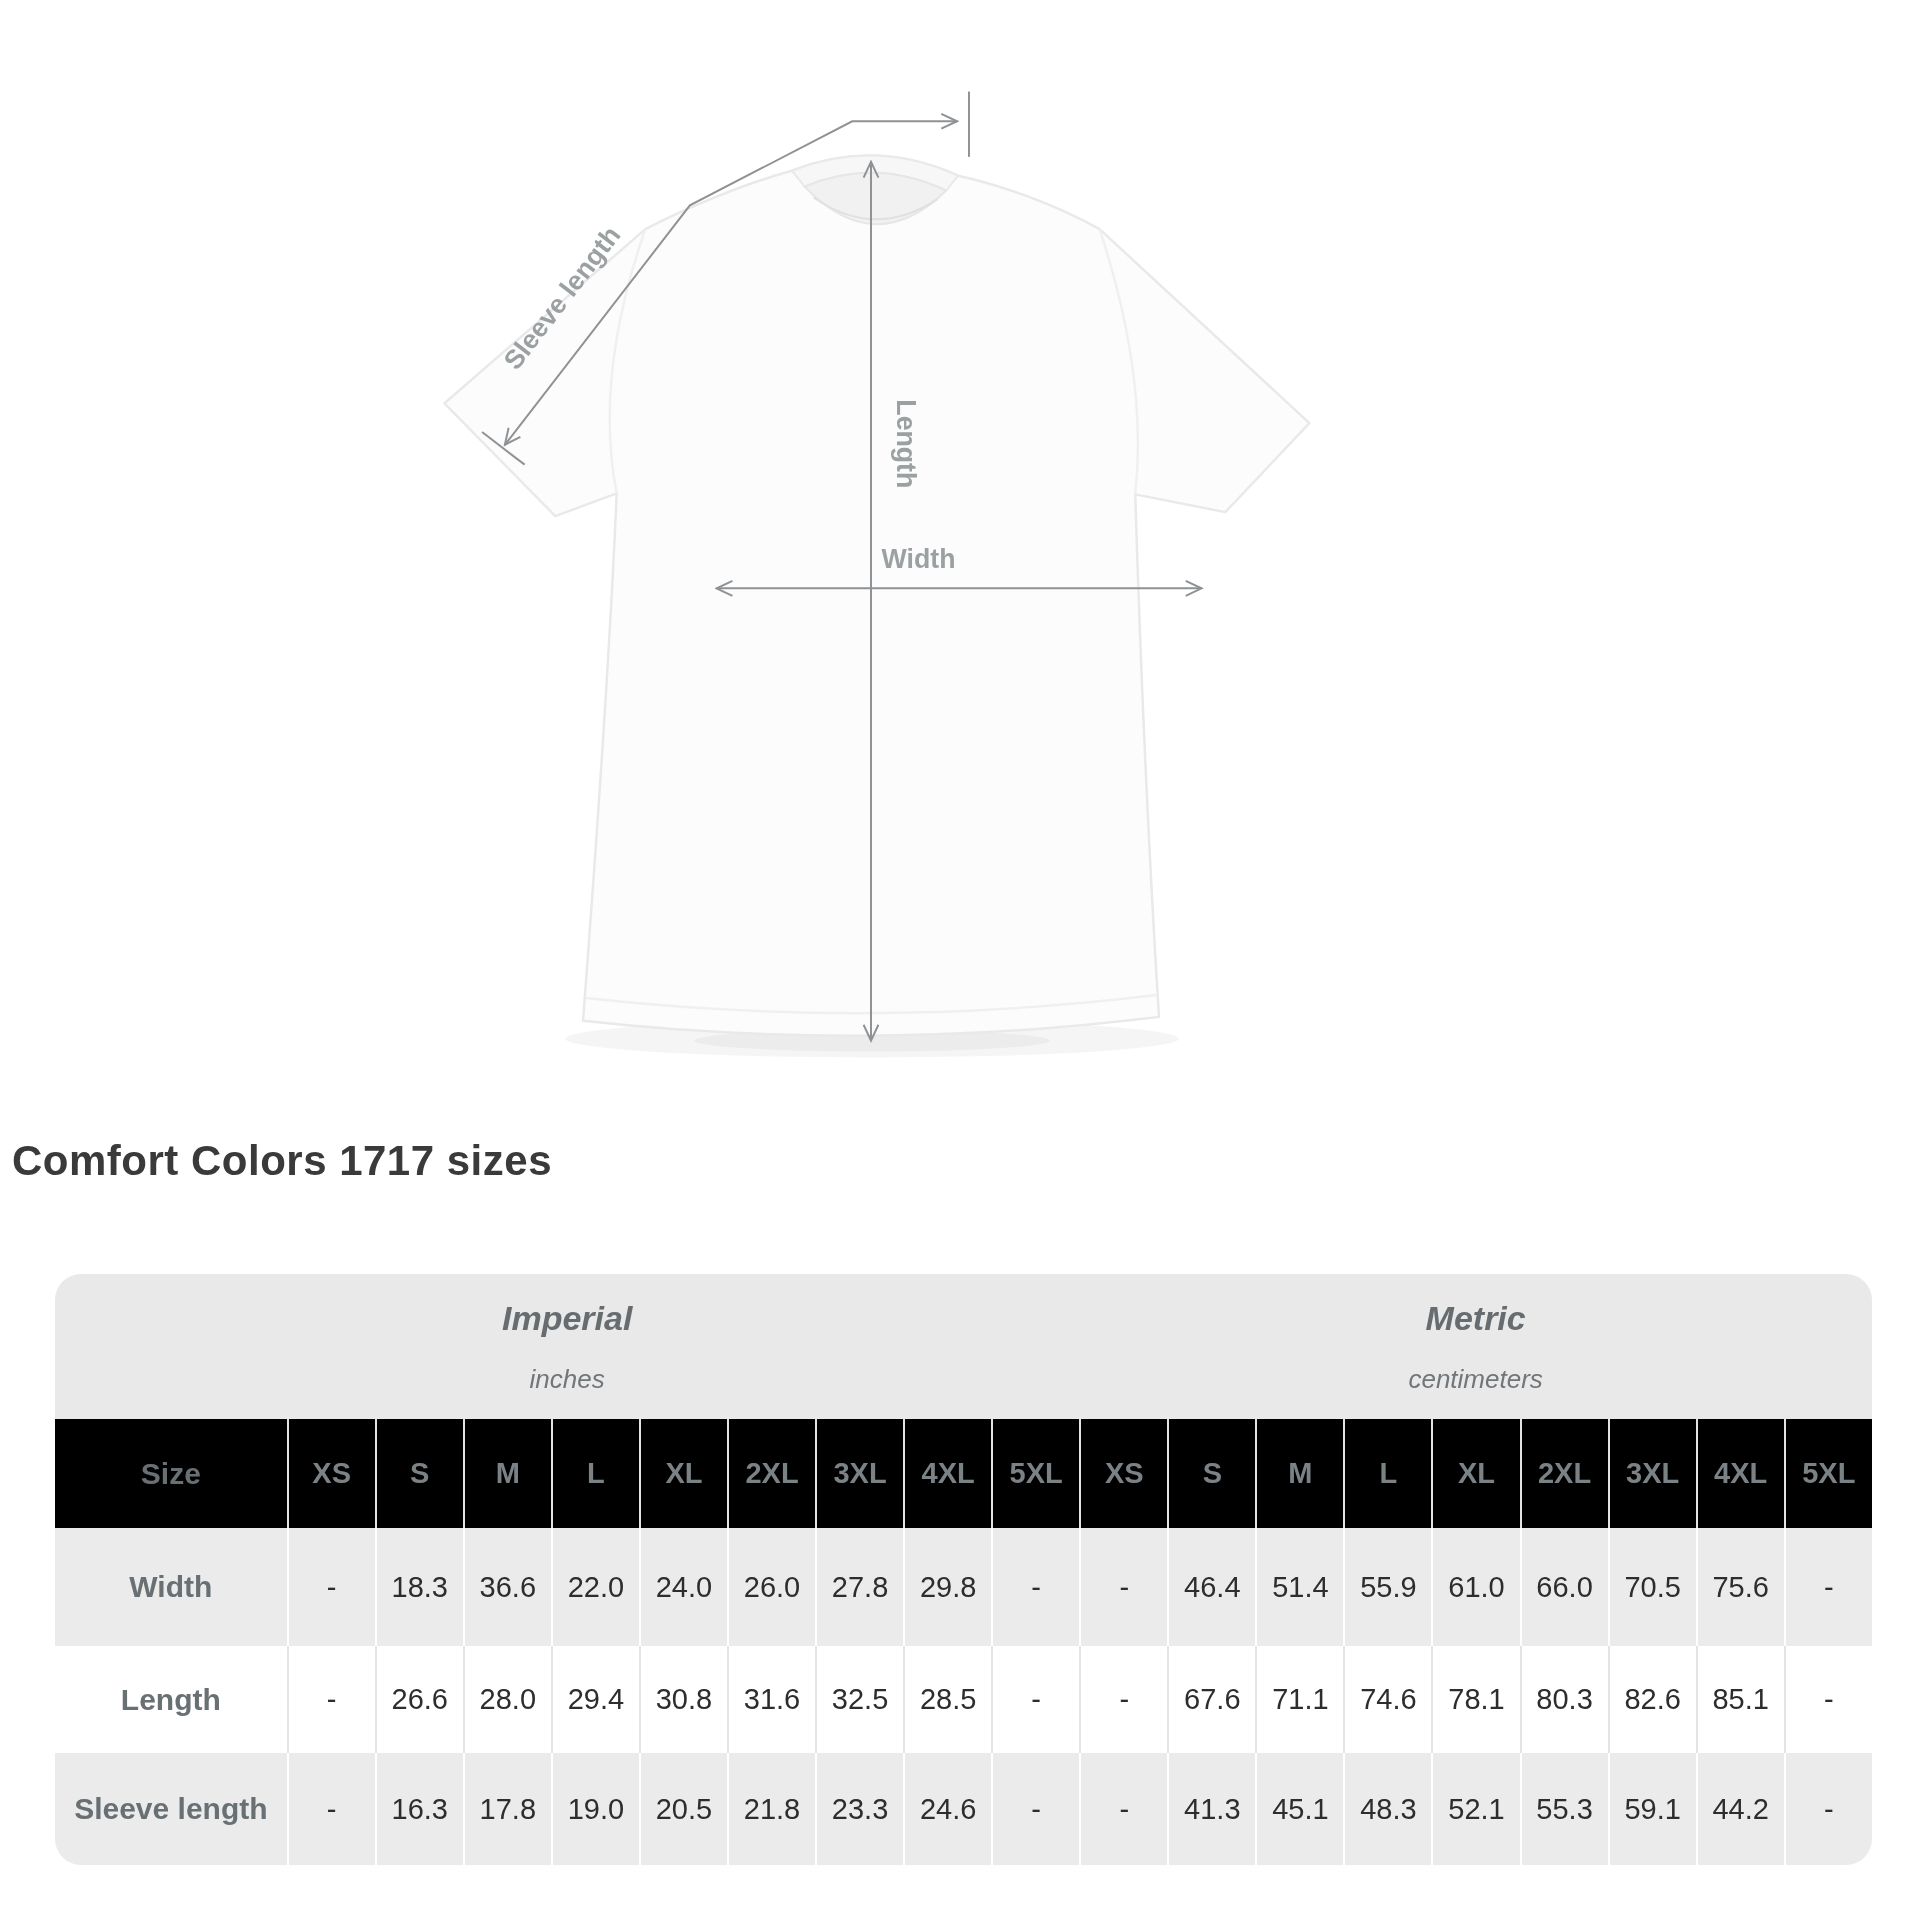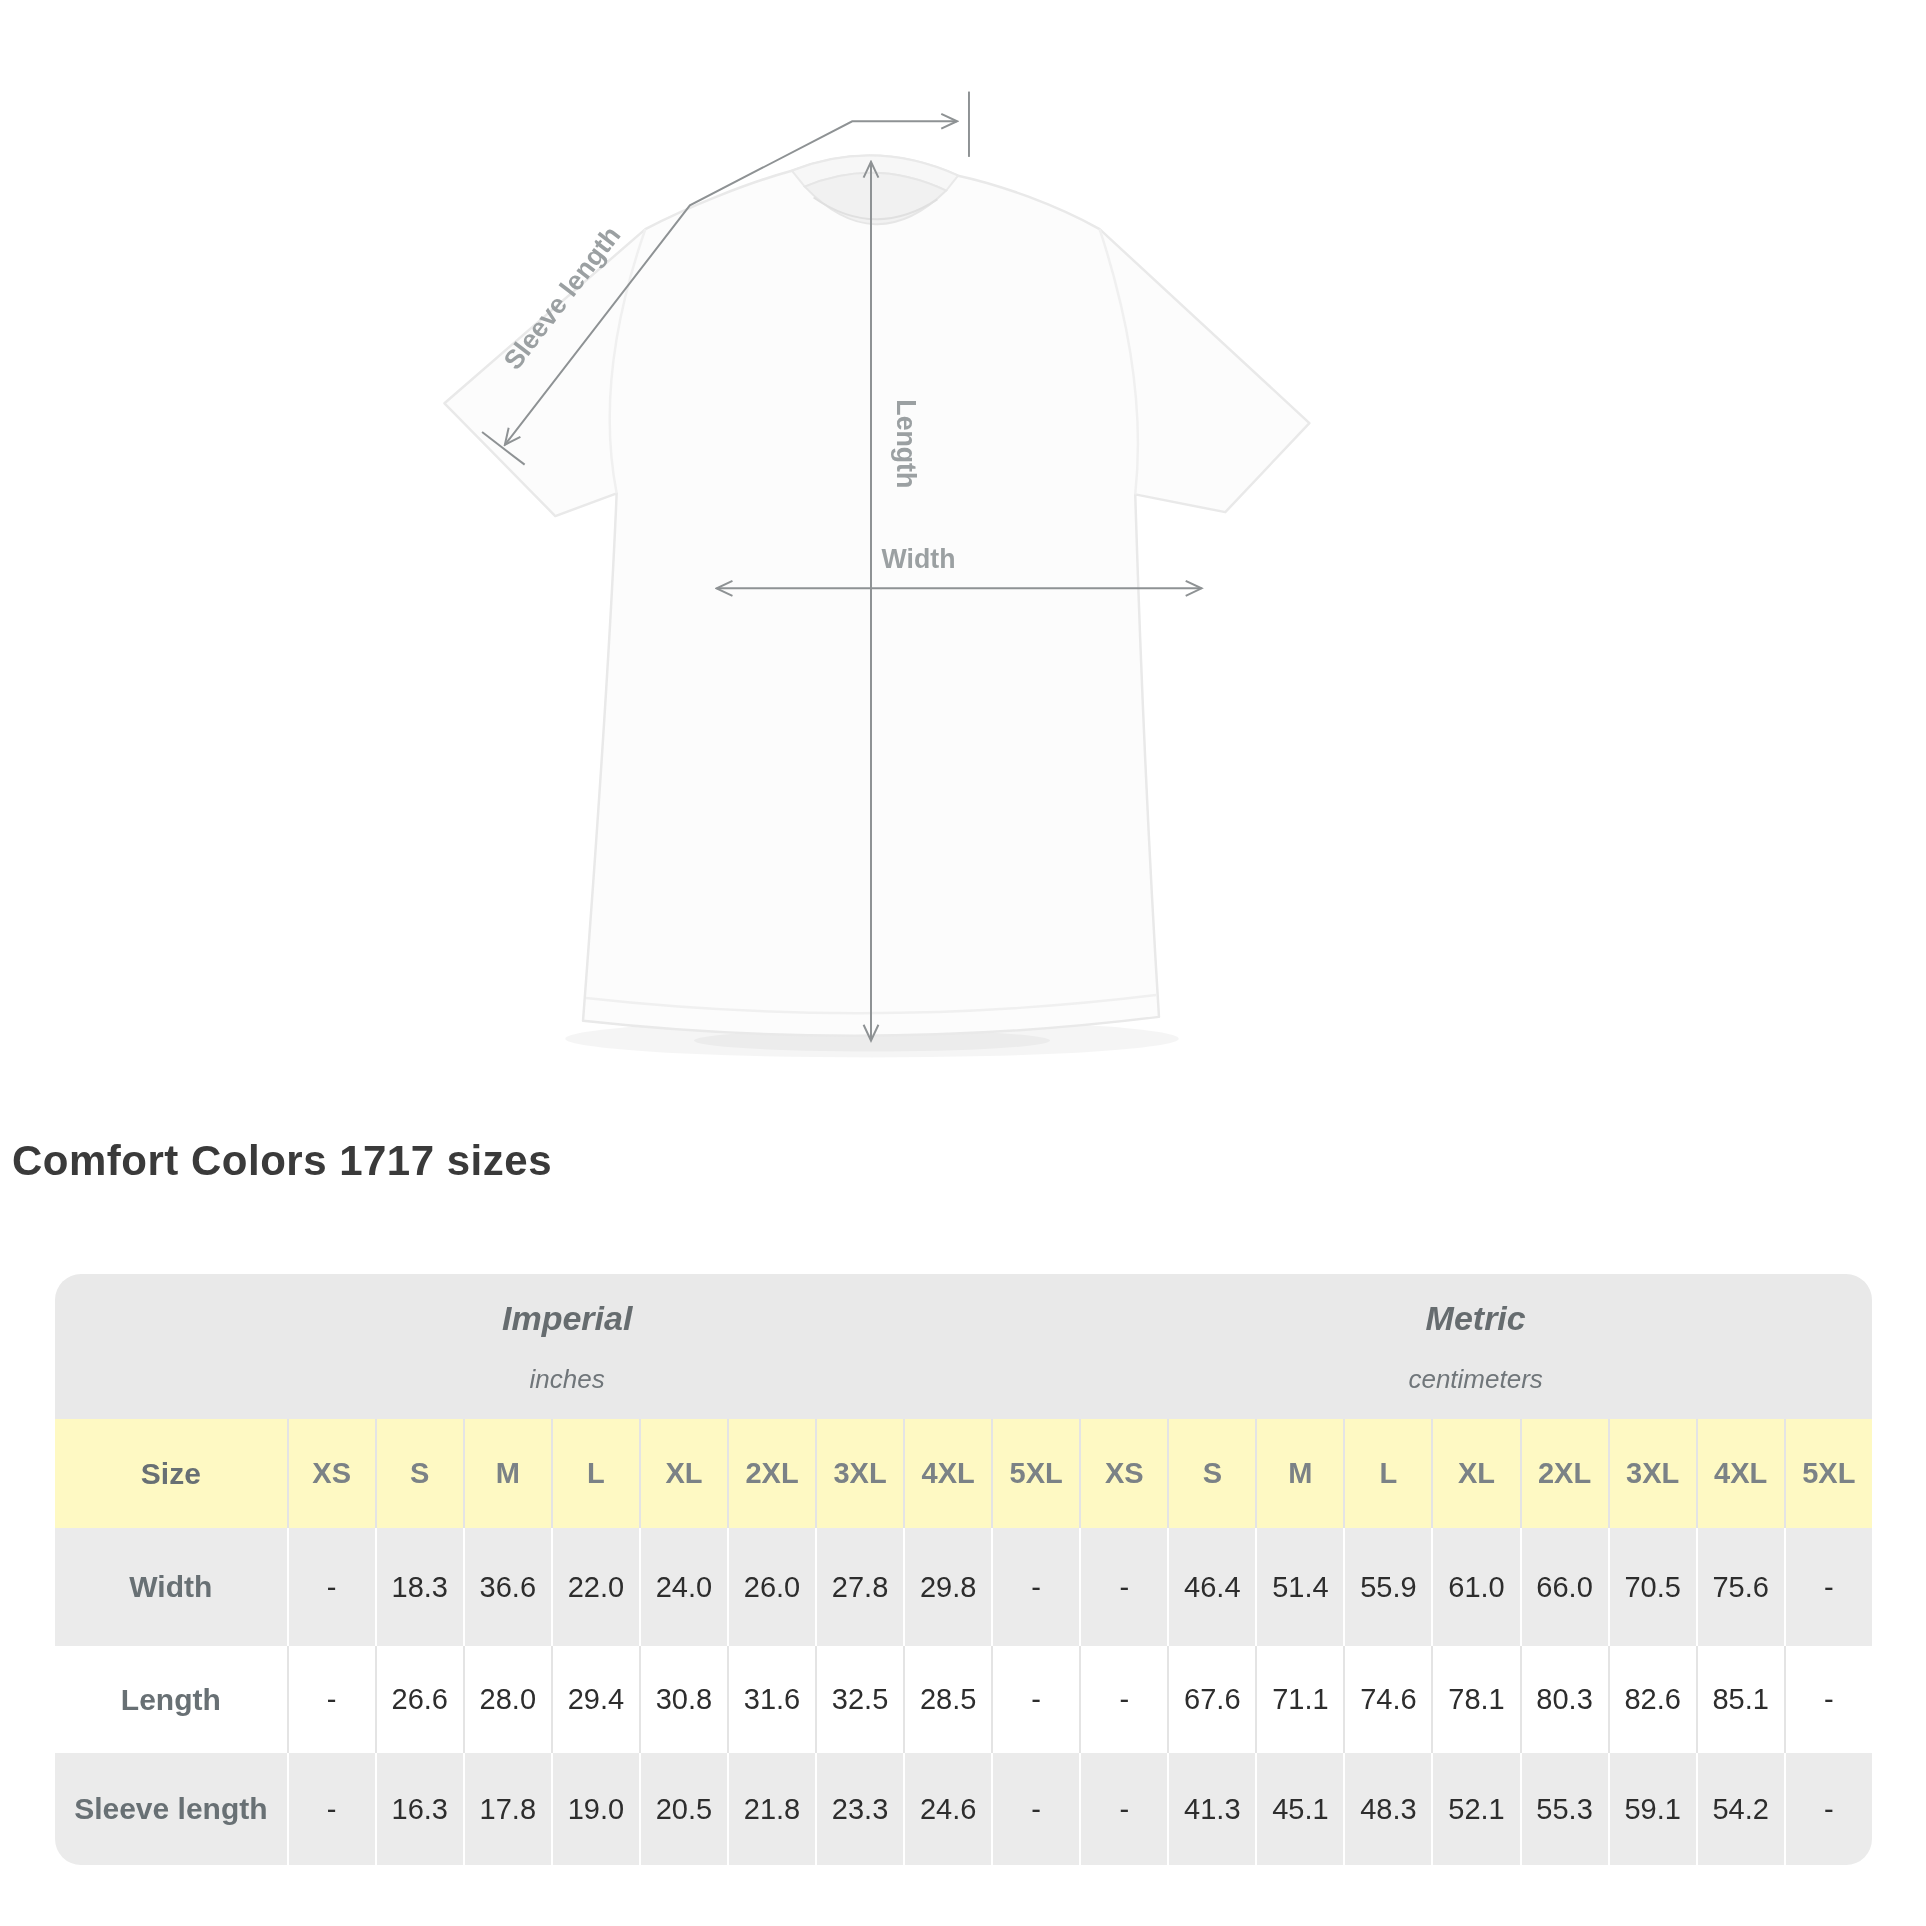--- a/index.html
+++ b/index.html
@@ -12,21 +12,21 @@
   
   .caption{position:absolute;left:0;top:1137px;width:1916px;text-align:left;margin-left:12px;}
   .caption h1{margin:0;font-size:42px;font-weight:700;color:#3a3a3a;letter-spacing:0.5px;}
   .caption p{margin:15px 0 0 0;font-size:27px;font-style:italic;color:#4d4d4d;}
 
   
   .sizetable{position:absolute;left:55px;top:1274px;width:1817px;
              background:#ffffff;border-radius:26px;overflow:hidden;}
   .trow{display:flex;width:100%;}
   .row-band{height:145px;background:#e9e9e9;}
-  .row-header{height:109px;background:#fef9c3;}
+  .row-header{height:109px;background:#000000;}
   .gray{background:#ebebeb;}
   .white{background:#ffffff;}
   .tcell{display:flex;align-items:center;justify-content:center;box-sizing:border-box;}
   .size-col{width:12.75%;}
   .data-col{width:4.8472%;}
   .row-header .data-col, .white .data-col{border-left:2px solid #e4e4e4;}
   .gray .data-col{border-left:2px solid #ffffff;}
   .band-cell{display:flex;flex-direction:column;align-items:center;justify-content:center;gap:8px;}
   .band-left{width:56.375%;}
   .band-right{width:43.625%;}
@@ -181,19 +181,19 @@
         <div class="tcell data-col val">23.3</div>
         <div class="tcell data-col val">24.6</div>
         <div class="tcell data-col val">-</div>
         <div class="tcell data-col val">-</div>
         <div class="tcell data-col val">41.3</div>
         <div class="tcell data-col val">45.1</div>
         <div class="tcell data-col val">48.3</div>
         <div class="tcell data-col val">52.1</div>
         <div class="tcell data-col val">55.3</div>
         <div class="tcell data-col val">59.1</div>
-        <div class="tcell data-col val">54.2</div>
+        <div class="tcell data-col val">44.2</div>
         <div class="tcell data-col val">-</div>
       </div>
     </div>
 
 </div>
 
 
 </body></html>

